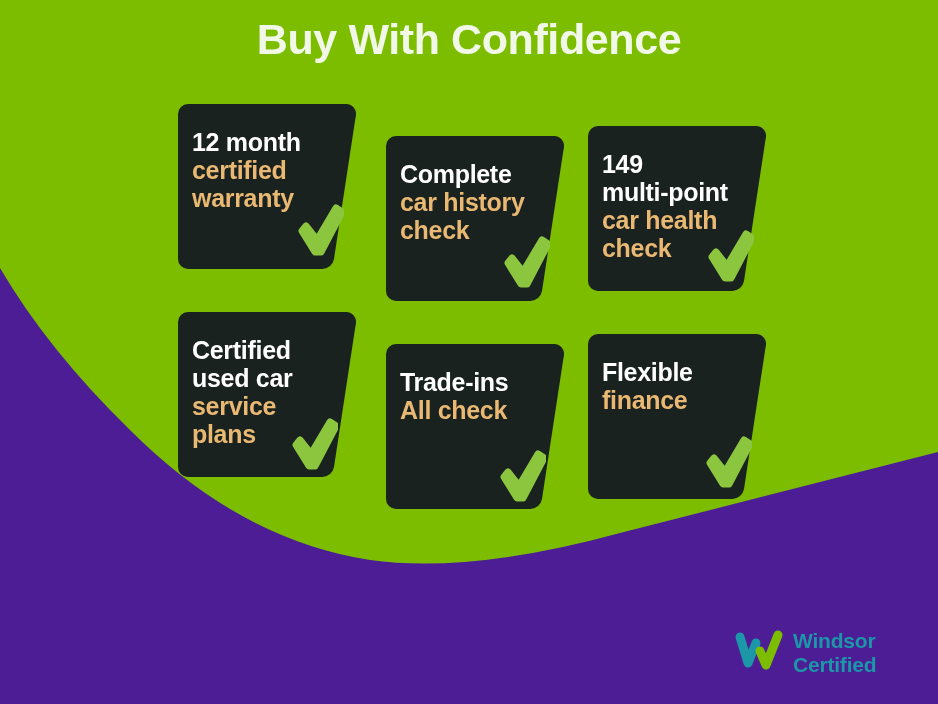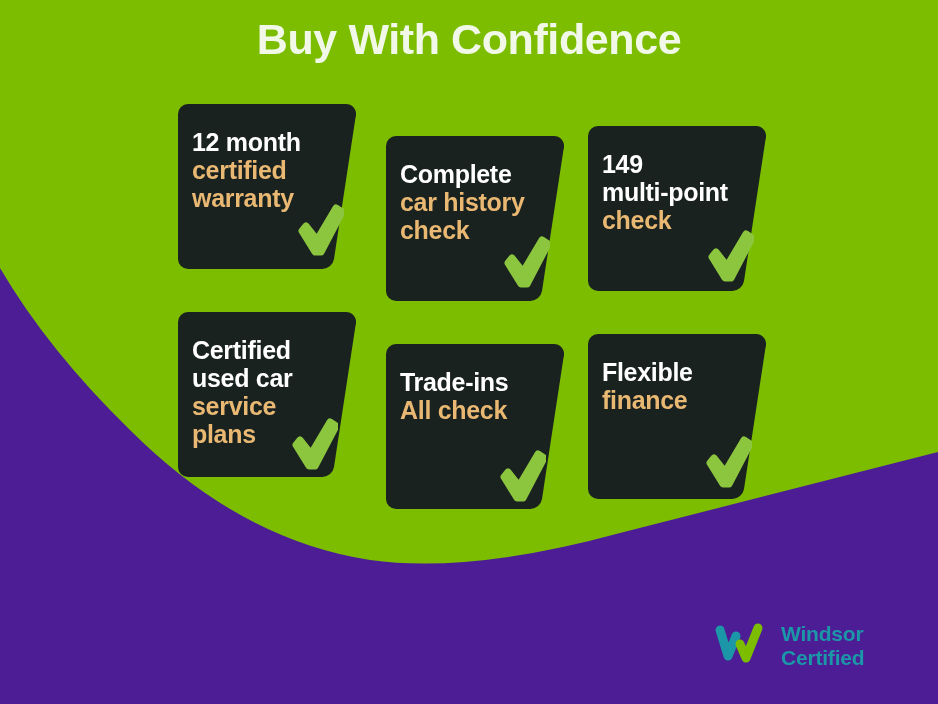--- a/index.html
+++ b/index.html
@@ -95,27 +95,27 @@
   
   .col0 { left: 0px; }
   .col1 { left: 208px; margin-top: 32px; }
   .col2 { left: 410px; margin-top: 22px; }
   .row0 { top: 0px; }
   .row1 { top: 208px; }
 
   
   .logo {
     position: absolute;
-    left: 714px;
+    left: 734px;
     top: 622px;
     width: 175px;
     height: 62px;
     display: flex;
-    align-items: flex-start;
-    gap: 17px;
+    align-items: center;
+    gap: 9px;
   }
   .logo-mark { width: 50px; height: 48px; flex: none; }
   .logo-text {
     color: #1c97a8;
     font-size: 21px;
     font-weight: bold;
     line-height: 1.12;
     letter-spacing: -0.2px;
   }
 </style>
@@ -160,20 +160,21 @@
       </svg>
     </div>
 
     <div class="card col2 row0" id="c2">
       <svg class="card-shape" viewBox="0 0 178 165">
         <path d="M10,0 H168 a10,10 0 0 1 9.6,13 L156,155 a12,12 0 0 1 -11.6,10 H10 a10,10 0 0 1 -10,-10 V10 A10,10 0 0 1 10,0 Z" fill="#1a2220"></path>
       </svg>
       <div class="card-body">
         <div class="line white">149</div>
         <div class="line white">multi-point</div>
+        <div class="line tan">car health</div>
         <div class="line tan">check</div>
       </div>
       <svg class="tick" style="left:120px; top:104px;" viewBox="0 0 46 52">
         <path d="M4,27 L8,22 L19,36 L38,4 L44,8 L23,48 L17,48 Z" fill="#8cc63f" stroke="#8cc63f" stroke-width="7" stroke-linejoin="round" stroke-linecap="round"></path>
       </svg>
     </div>
 
     <div class="card col0 row1" id="c3">
       <svg class="card-shape" viewBox="0 0 178 165">
         <path d="M10,0 H168 a10,10 0 0 1 9.6,13 L156,155 a12,12 0 0 1 -11.6,10 H10 a10,10 0 0 1 -10,-10 V10 A10,10 0 0 1 10,0 Z" fill="#1a2220"></path>

